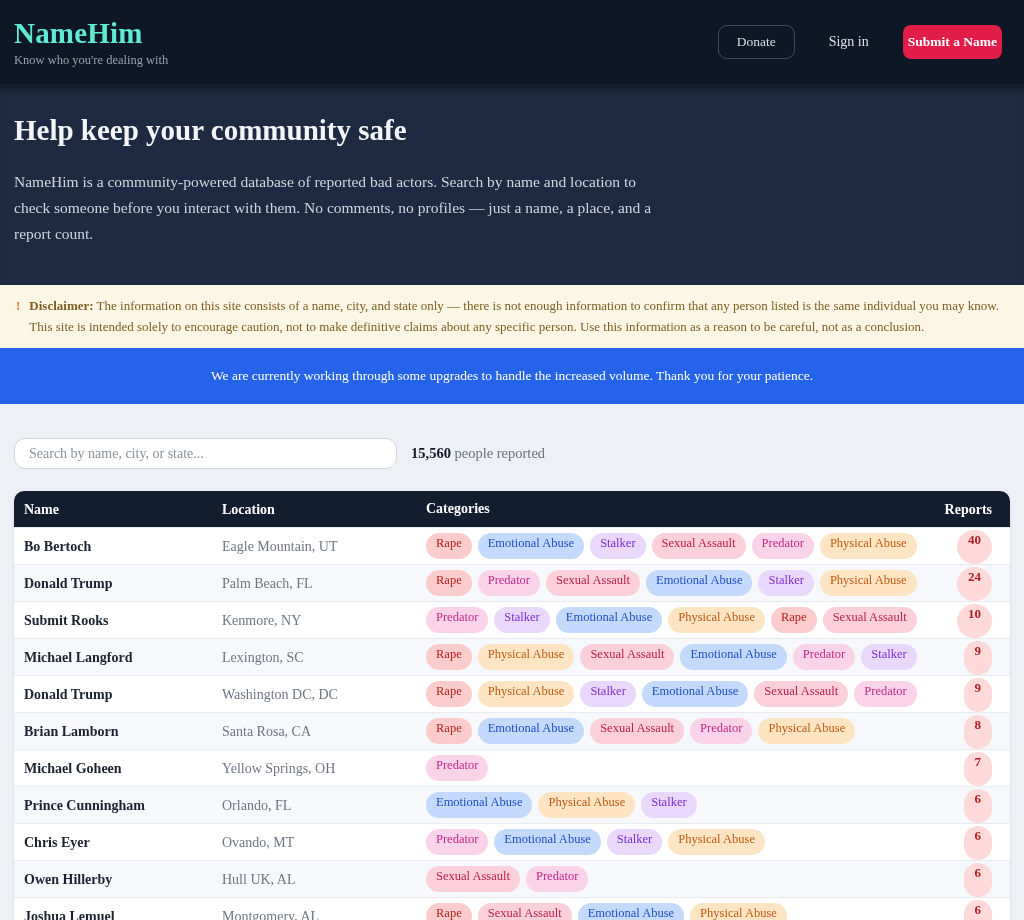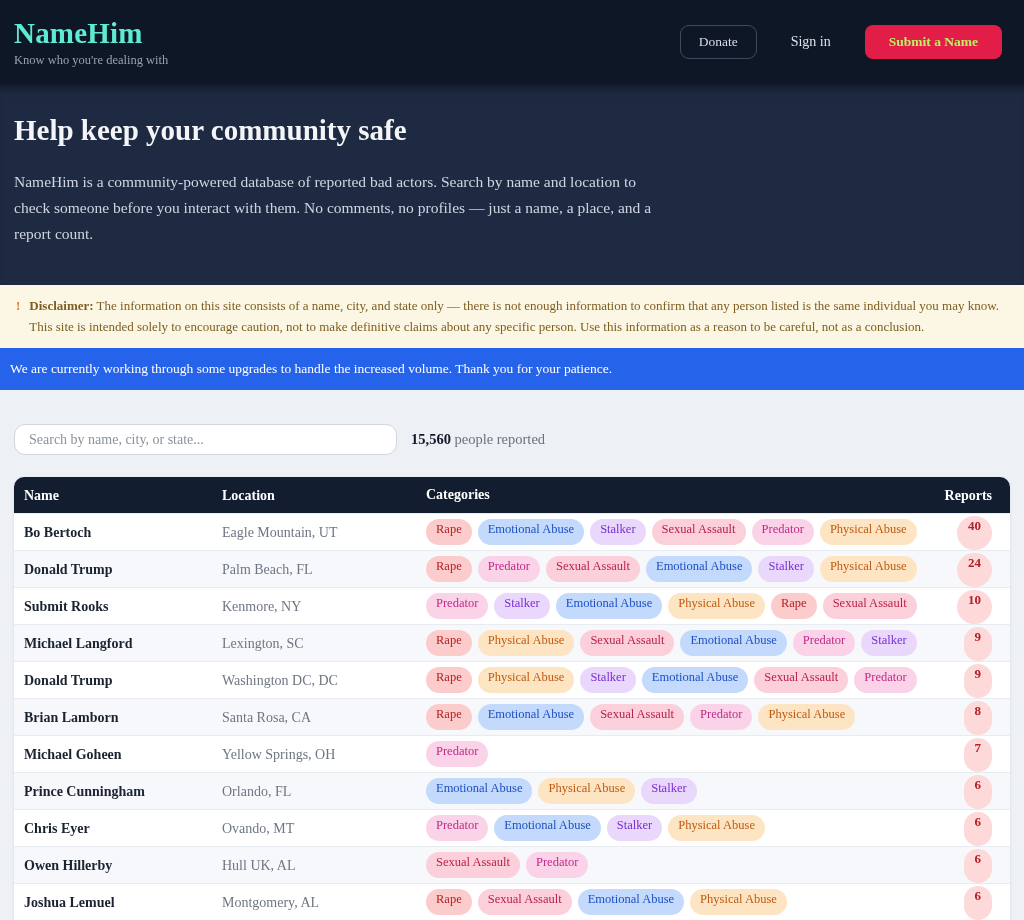--- a/index.html
+++ b/index.html
@@ -8,38 +8,38 @@
 
   
   .site-header { background:#0d1725; height:84px; display:flex; align-items:center;
     justify-content:space-between; padding:0 22px 0 14px; }
   .brand-title { color:#5eead4; font-size:29px; font-weight:bold; letter-spacing:.2px; }
   .brand-tagline { color:#97a1b3; font-size:12.5px; margin-top:3px; }
   .header-actions { display:flex; align-items:center; gap:34px; }
   .btn-donate { background:transparent; border:1px solid #3e4a5e; color:#d8dde5;
     font-family:inherit; font-size:13.5px; padding:8px 18px; border-radius:9px; cursor:pointer; }
   .link-signin { color:#dde2e9; font-size:14px; cursor:pointer; }
-  .btn-submit { background:#e11d48; border:none; color:#bef264; font-family:inherit;
-    font-weight:bold; font-size:13.5px; padding:9px 24px; border-radius:8px; cursor:pointer; }
+  .btn-submit { background:#e11d48; border:none; color:#ffffff; font-family:inherit;
+    font-weight:bold; font-size:13.5px; padding:9px 5px; border-radius:8px; cursor:pointer; }
 
   
   .hero { background:#1e2a42; padding:30px 14px 38px;
     box-shadow: inset 0 10px 10px -7px rgba(0,0,0,.5); }
   .hero h1 { color:#f3f5f8; font-size:29px; font-weight:bold; margin-bottom:22px; }
   .hero p { color:#cfd6e2; font-size:15.5px; line-height:26px; max-width:660px; }
 
   
   .disclaimer { background:#fcf7e4; padding:10px 16px 11px; display:flex; gap:9px; }
   .disclaimer .warn-icon { color:#e07b2a; font-weight:bold; font-size:13px; line-height:21px; }
   .disclaimer p { color:#7d5e20; font-size:13px; line-height:21px; }
   .disclaimer b { font-weight:bold; }
 
   
-  .notice { background:#2563eb; color:#ffffff; font-size:13.5px;
-    padding:13px 10px; }
+  .notice { background:#2563eb; color:#ffffff; text-align:center; font-size:13.5px;
+    padding:20px 10px; }
 
   
   .search-row { display:flex; align-items:center; margin:34px 14px 22px; }
   .search-input { width:383px; height:31px; border:1px solid #d2d7dd; border-radius:11px;
     padding:0 14px; font-family:inherit; font-size:14px; color:#374151; background:#fff; outline:none; }
   .search-input::placeholder { color:#8a929e; }
   .count-wrap { margin-left:14px; font-size:14.5px; color:#6b7280; }
   .count-num { color:#111827; font-weight:bold; }
 
   

